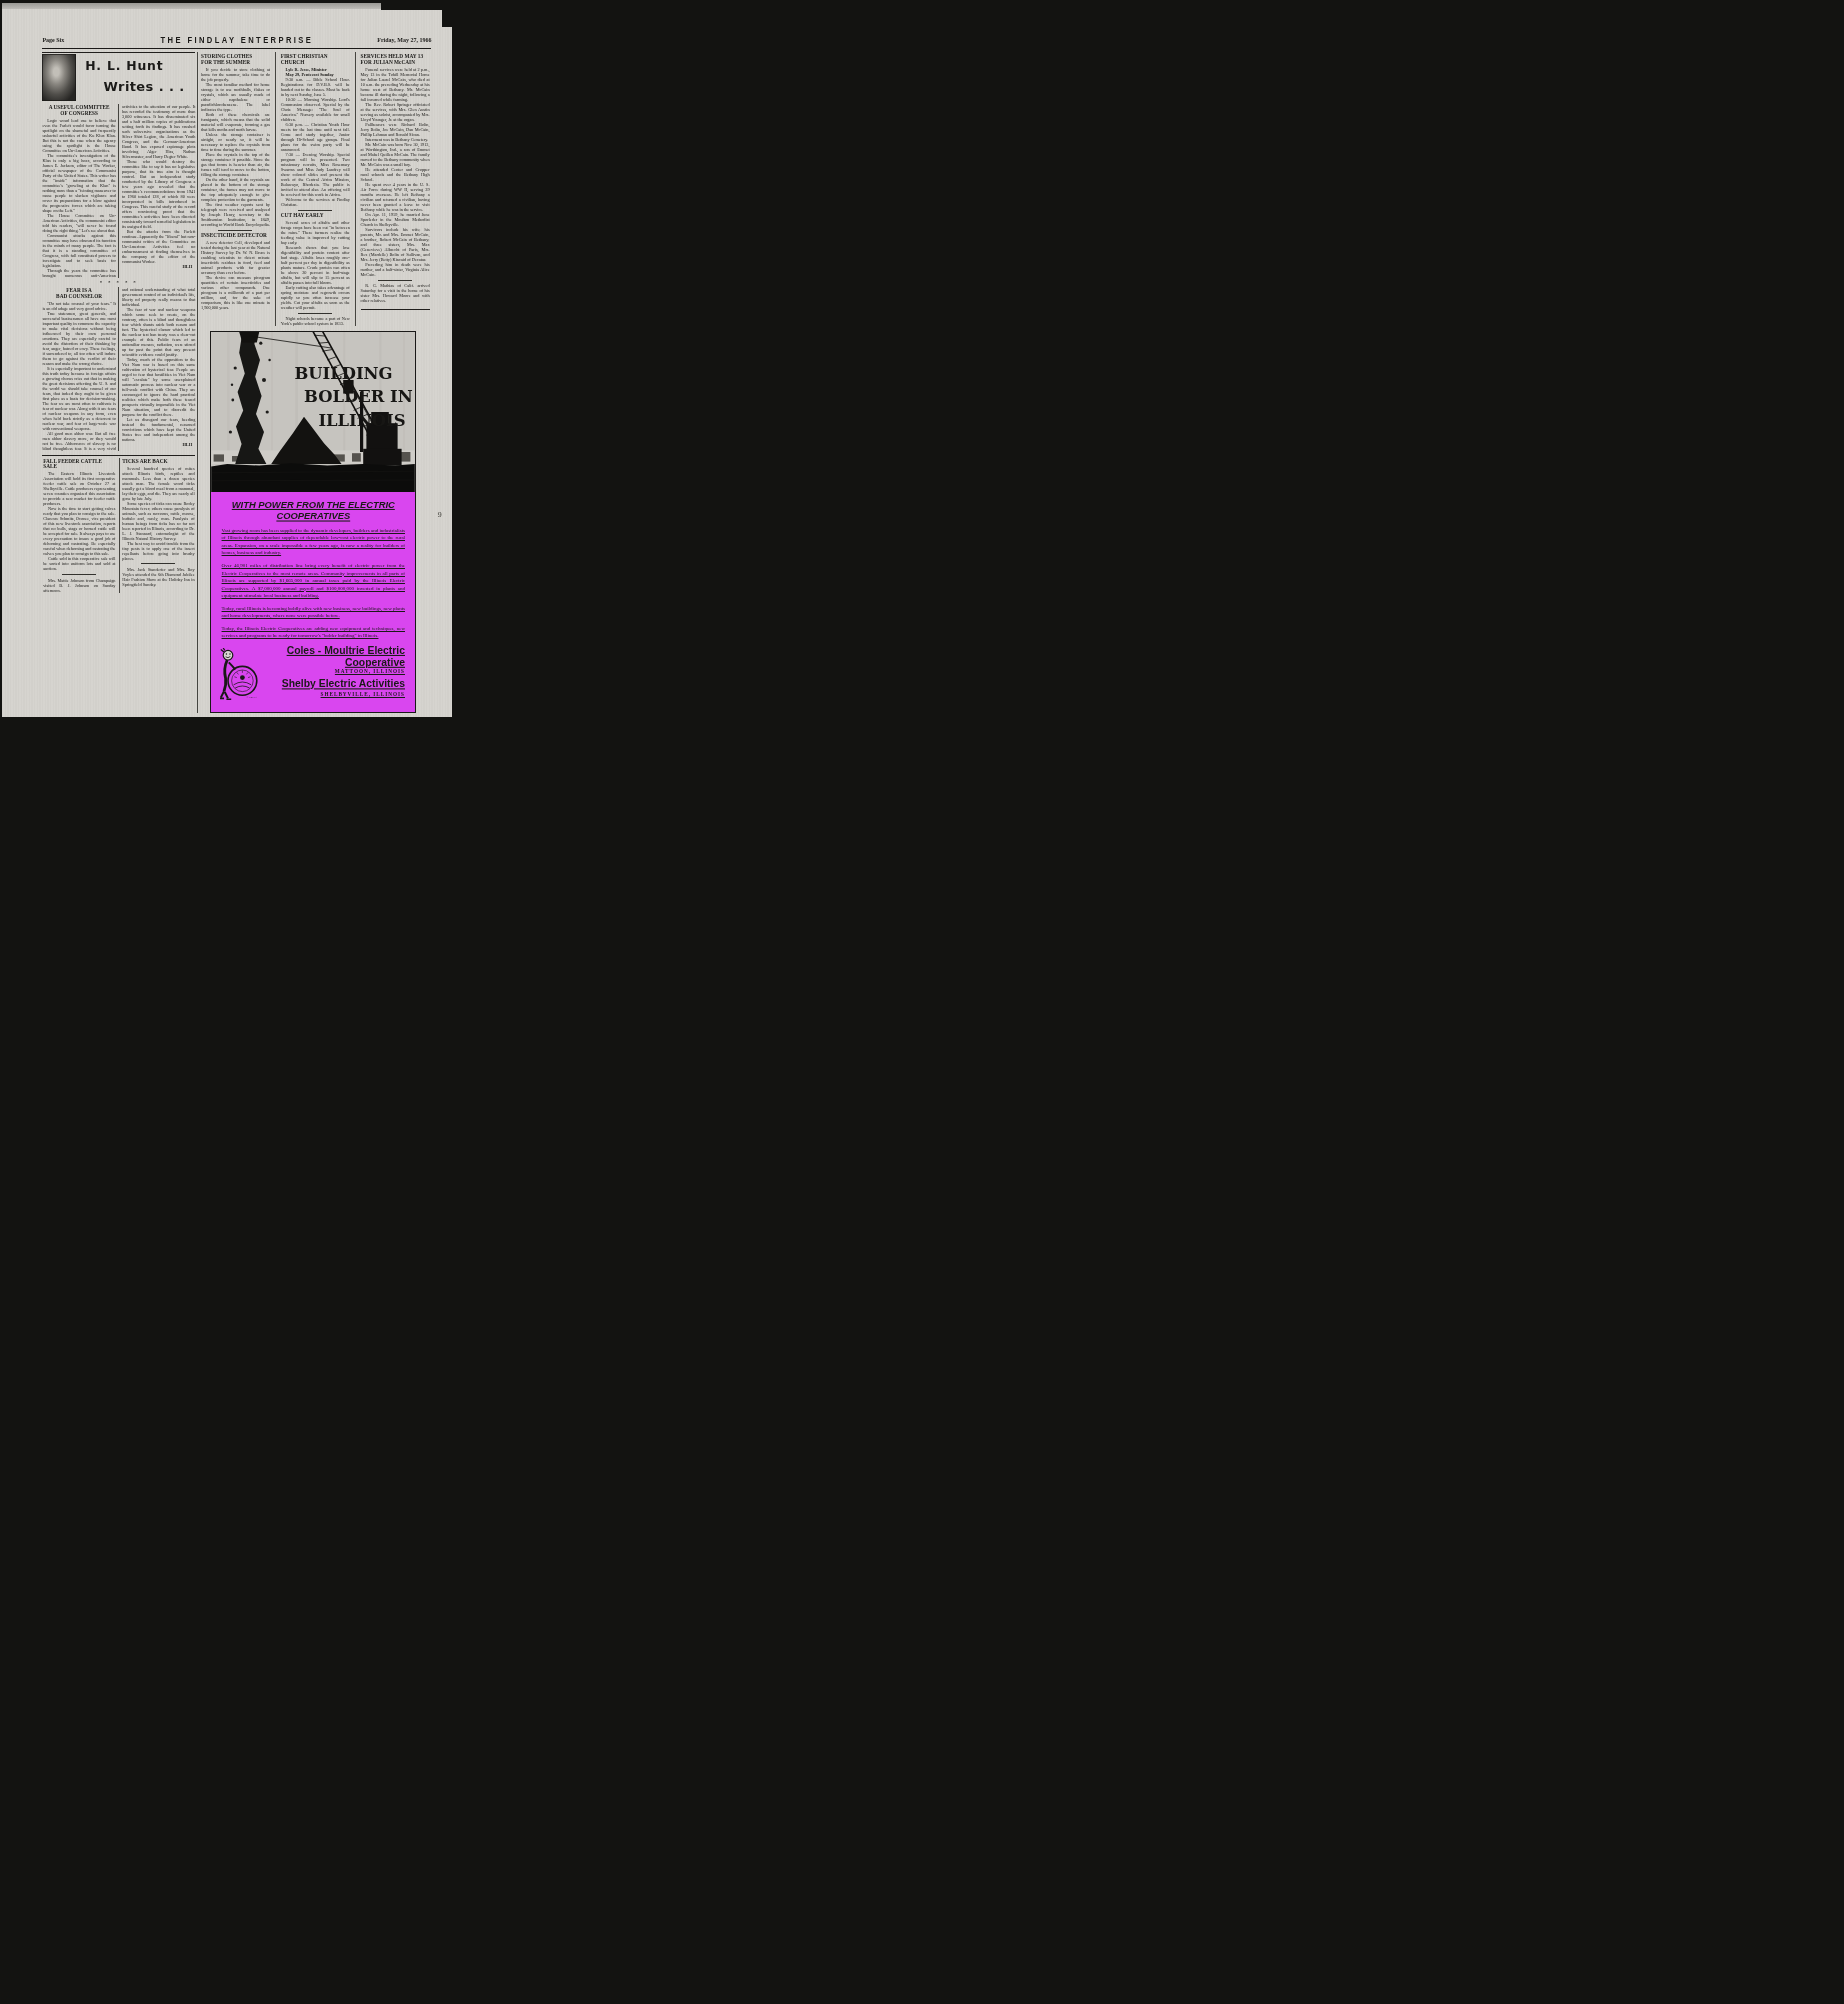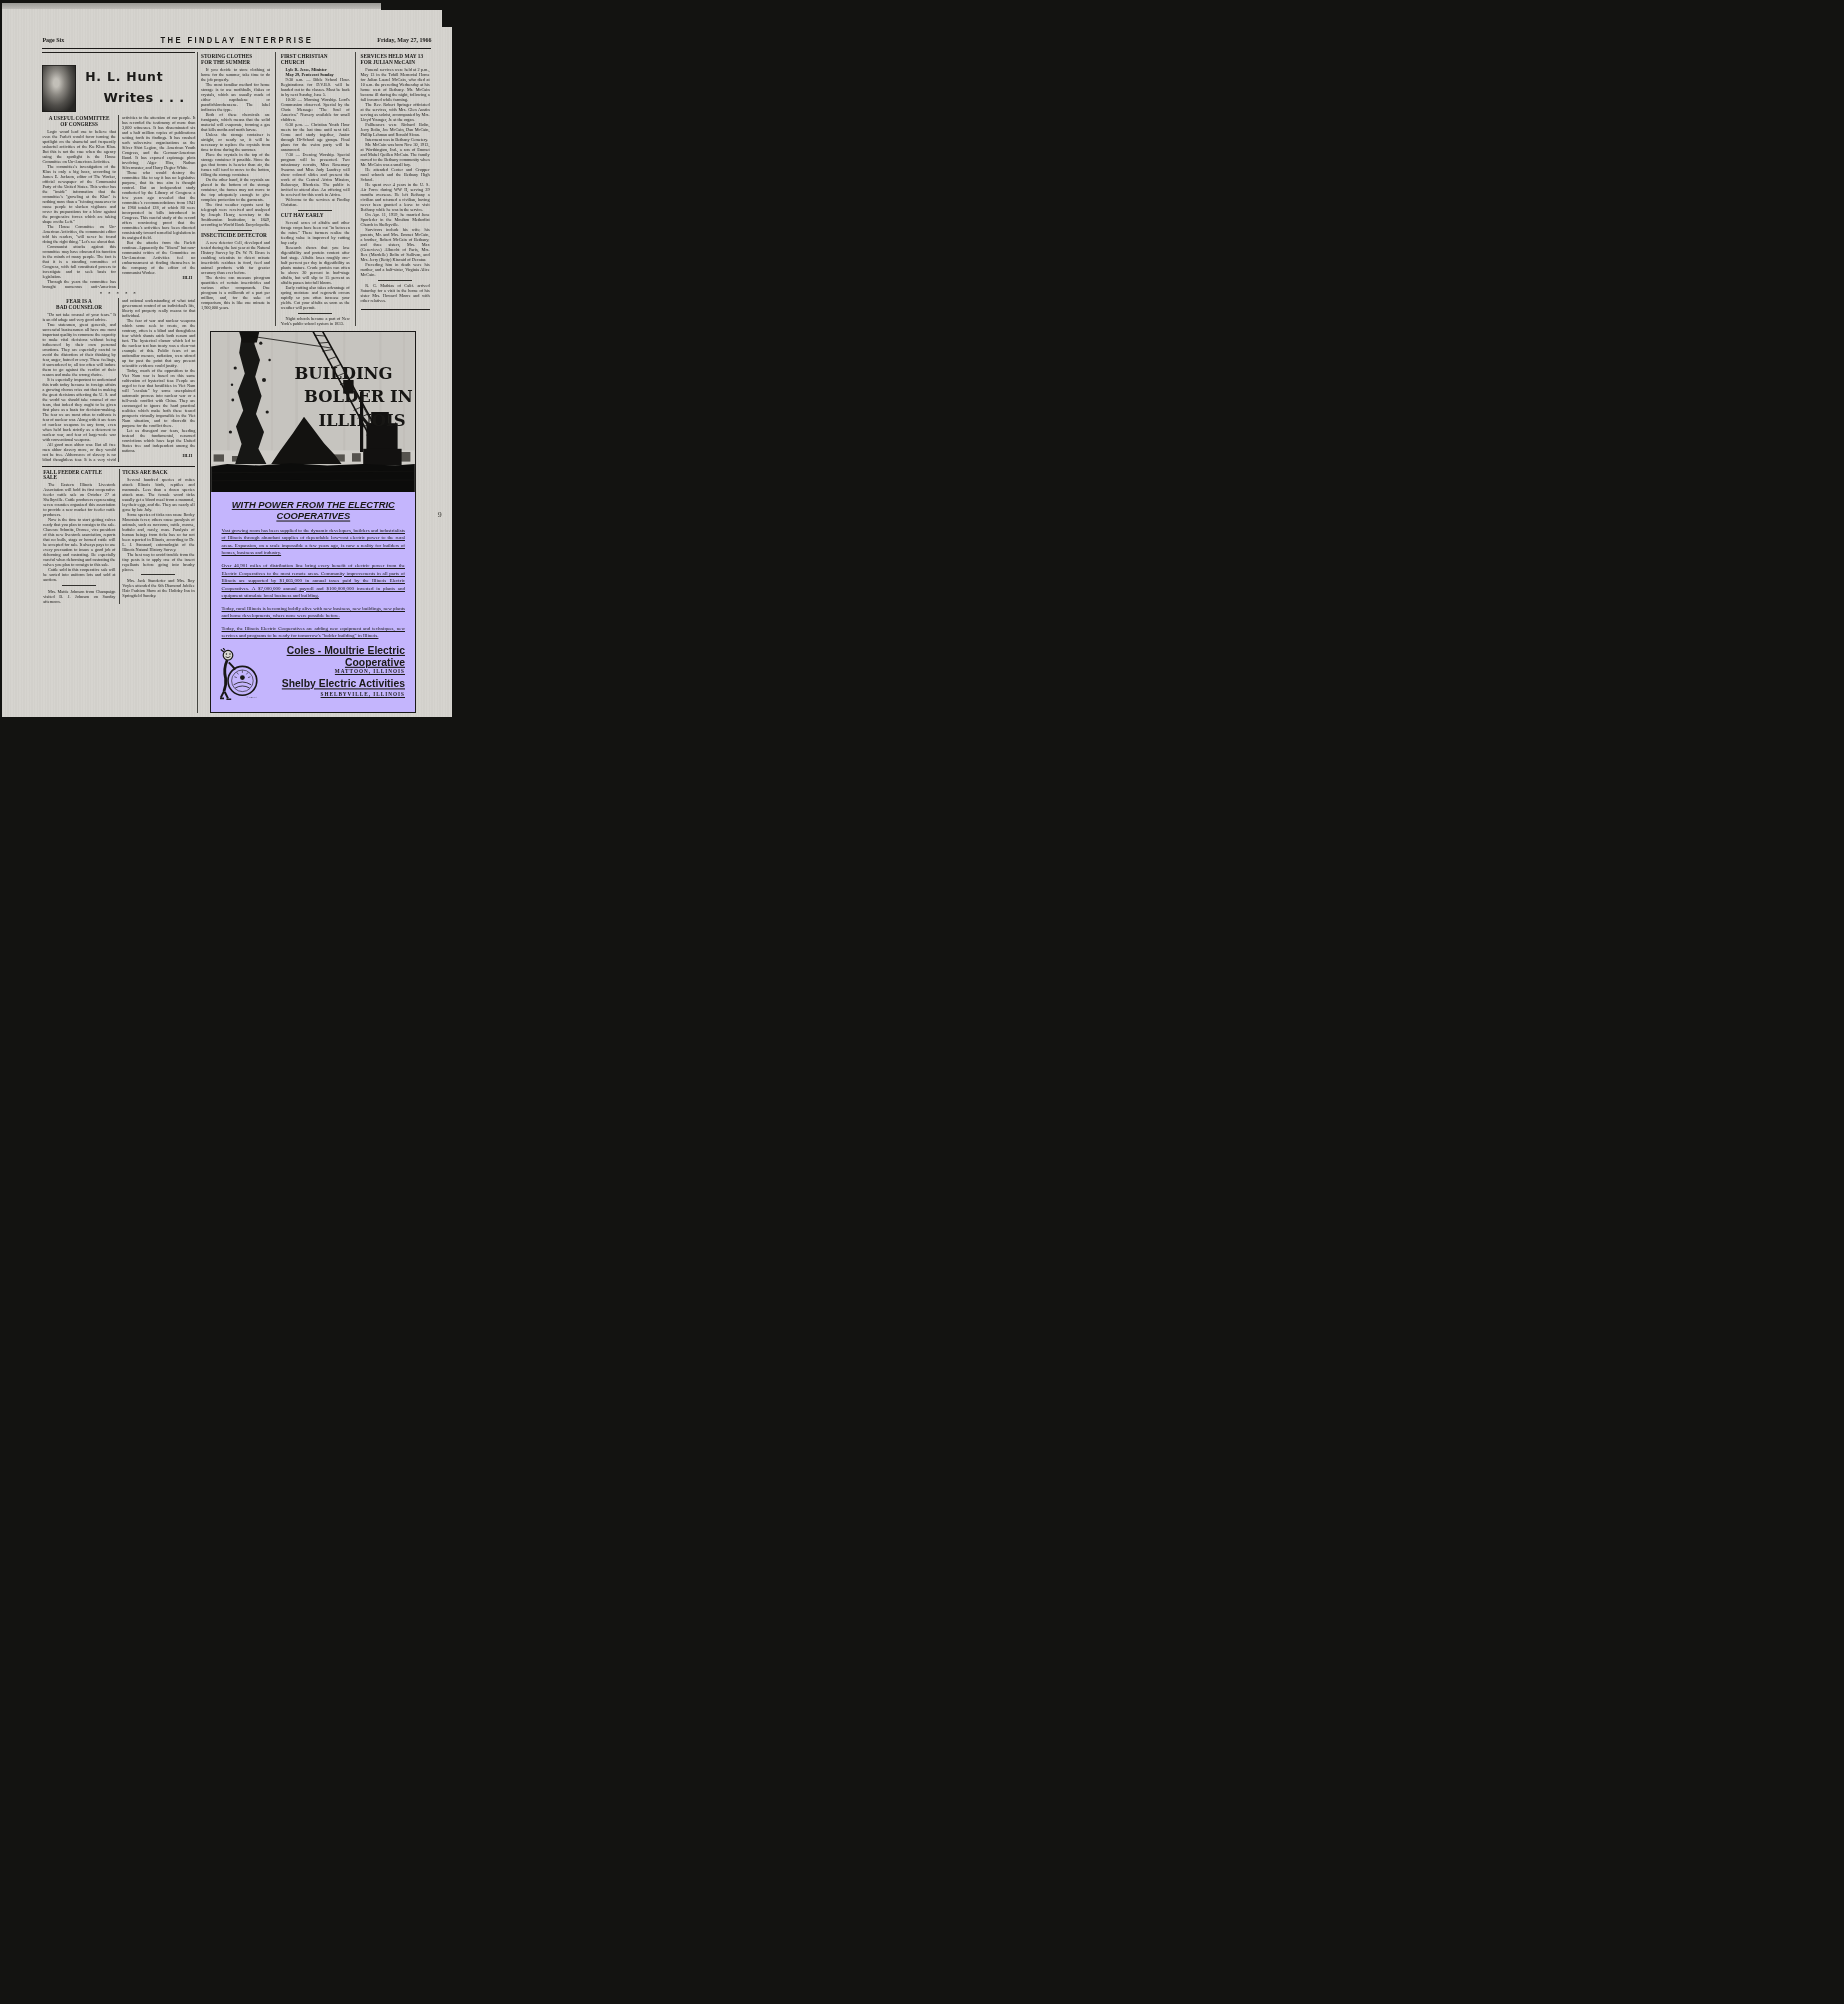--- a/index.html
+++ b/index.html
@@ -18,21 +18,21 @@
   .pg-header{position:absolute;left:40px;top:34px;width:389px;height:8.8px;}
   .pg-label{position:absolute;left:0;top:0;font-weight:bold;font-size:6px;}
   .masthead{position:absolute;left:0;right:0;text-align:center;top:-0.8px;
             font-family:"Liberation Sans",sans-serif;font-weight:bold;font-size:7.6px;letter-spacing:2.4px;
             transform:scaleY(1.15);}
   .pg-date{position:absolute;right:0;top:0;font-weight:bold;font-size:6px;}
   .header-rule{position:absolute;left:40px;top:45px;width:389px;border-top:1.2px solid #1a1917;}
 
   
   .content{position:absolute;left:40px;top:49px;width:390px;display:flex;align-items:flex-start;}
-  .left-region{width:153px;border-top:0.8px solid #211f1d;padding-top:12px;}
+  .left-region{width:153px;border-top:0.8px solid #211f1d;padding-top:1px;}
   .main-vrule{width:0.4px;background:#454540;align-self:stretch;margin:0 1.2px;}
   .right-region{flex:1;}
 
   
   .news p{margin:0;font-size:4.3px;line-height:5px;text-align:justify;text-indent:4.8px;}
   .art-head{margin:1.2px 0 1.2px;font-size:5.3px;line-height:5.8px;font-weight:bold;white-space:pre-line;
             break-inside:avoid;}
   .center{text-align:center;}
   .two-col{column-count:2;column-gap:6px;column-rule:0.4px solid #45443f;margin-top:1.6px;}
   .sig{text-align:right;font-weight:bold;font-size:4.4px;padding-right:3.2px;}
@@ -61,21 +61,21 @@
   .ncol .art-head{text-align:left;}
   .church-head{text-align:center;}
   .minister{text-align:center;font-weight:bold;font-size:4.6px;margin:0;}
   .svc-day{font-weight:bold;font-size:4.6px;margin:0;text-indent:3.2px;}
   .col-bottom-rule{border-top:0.8px solid #211f1d;margin-top:5.6px;}
 
   
   .ad{margin:4.8px 16px 0 12px;border:0.8px solid #1a1918;background:#cfcdc8;text-decoration:underline;}
   .ad-photo{position:relative;height:160px;overflow:hidden;}
   .ad-photo svg{display:block;}
-  .ad-body{background:#c4b5fd;padding:4px 10.4px 7.2px;}
+  .ad-body{background:#d946ef;padding:4px 10.4px 7.2px;}
   .ad-head{margin:3.2px 0 5.6px;text-align:center;font-family:"Liberation Sans",sans-serif;
            font-style:italic;font-weight:900;font-size:9.4px;letter-spacing:0px;transform:scaleY(1.05);}
   .ad-body p{margin:0 0 5.2px;font-size:5px;line-height:1.5;text-align:justify;text-indent:0;}
   .ad-logos{position:relative;margin-top:4px;min-height:60px;}
   .mascot{position:absolute;left:-2.4px;top:2.4px;}
   .coops{margin-left:44px;text-align:right;}
   .coop-name{font-family:"Liberation Sans",sans-serif;font-weight:bold;font-size:10.4px;
              letter-spacing:0px;transform:scaleY(1.08);}
   .coop-city{font-weight:bold;font-size:5.2px;letter-spacing:1px;margin:1.2px 0 4px;}
   .logo-credit{position:absolute;left:25px;top:51px;font-size:2.4px;color:#2c2b29;}

